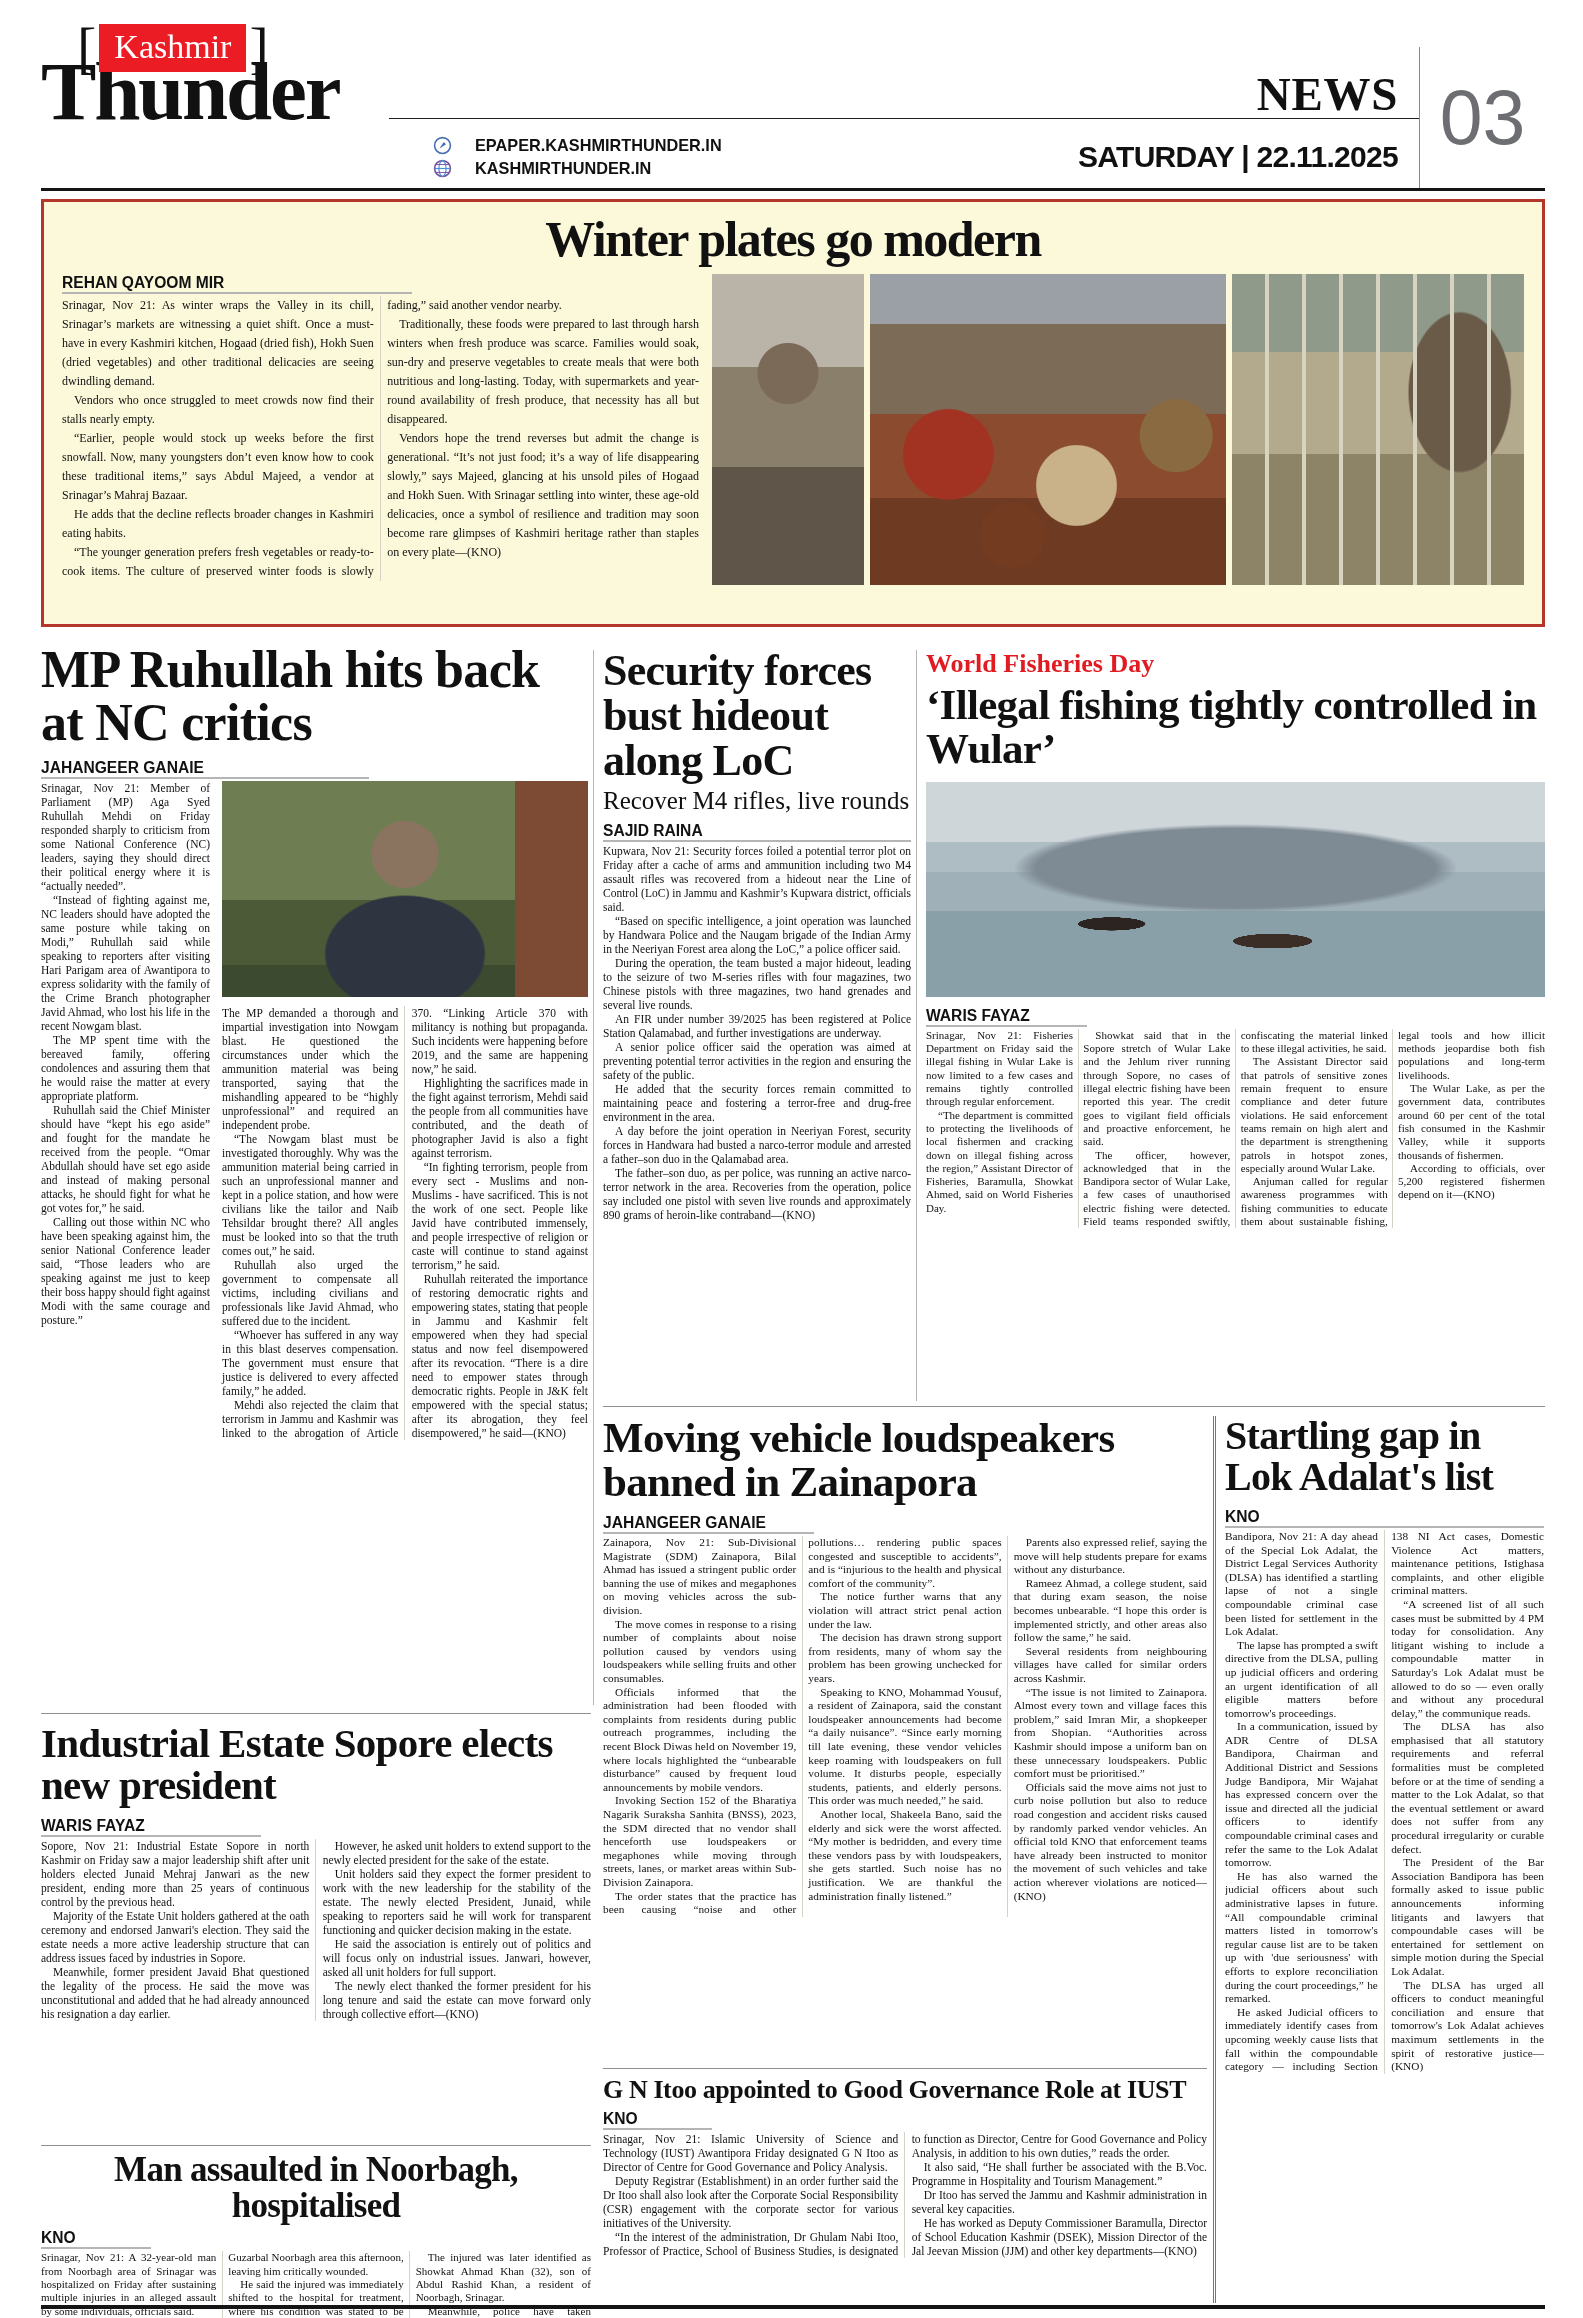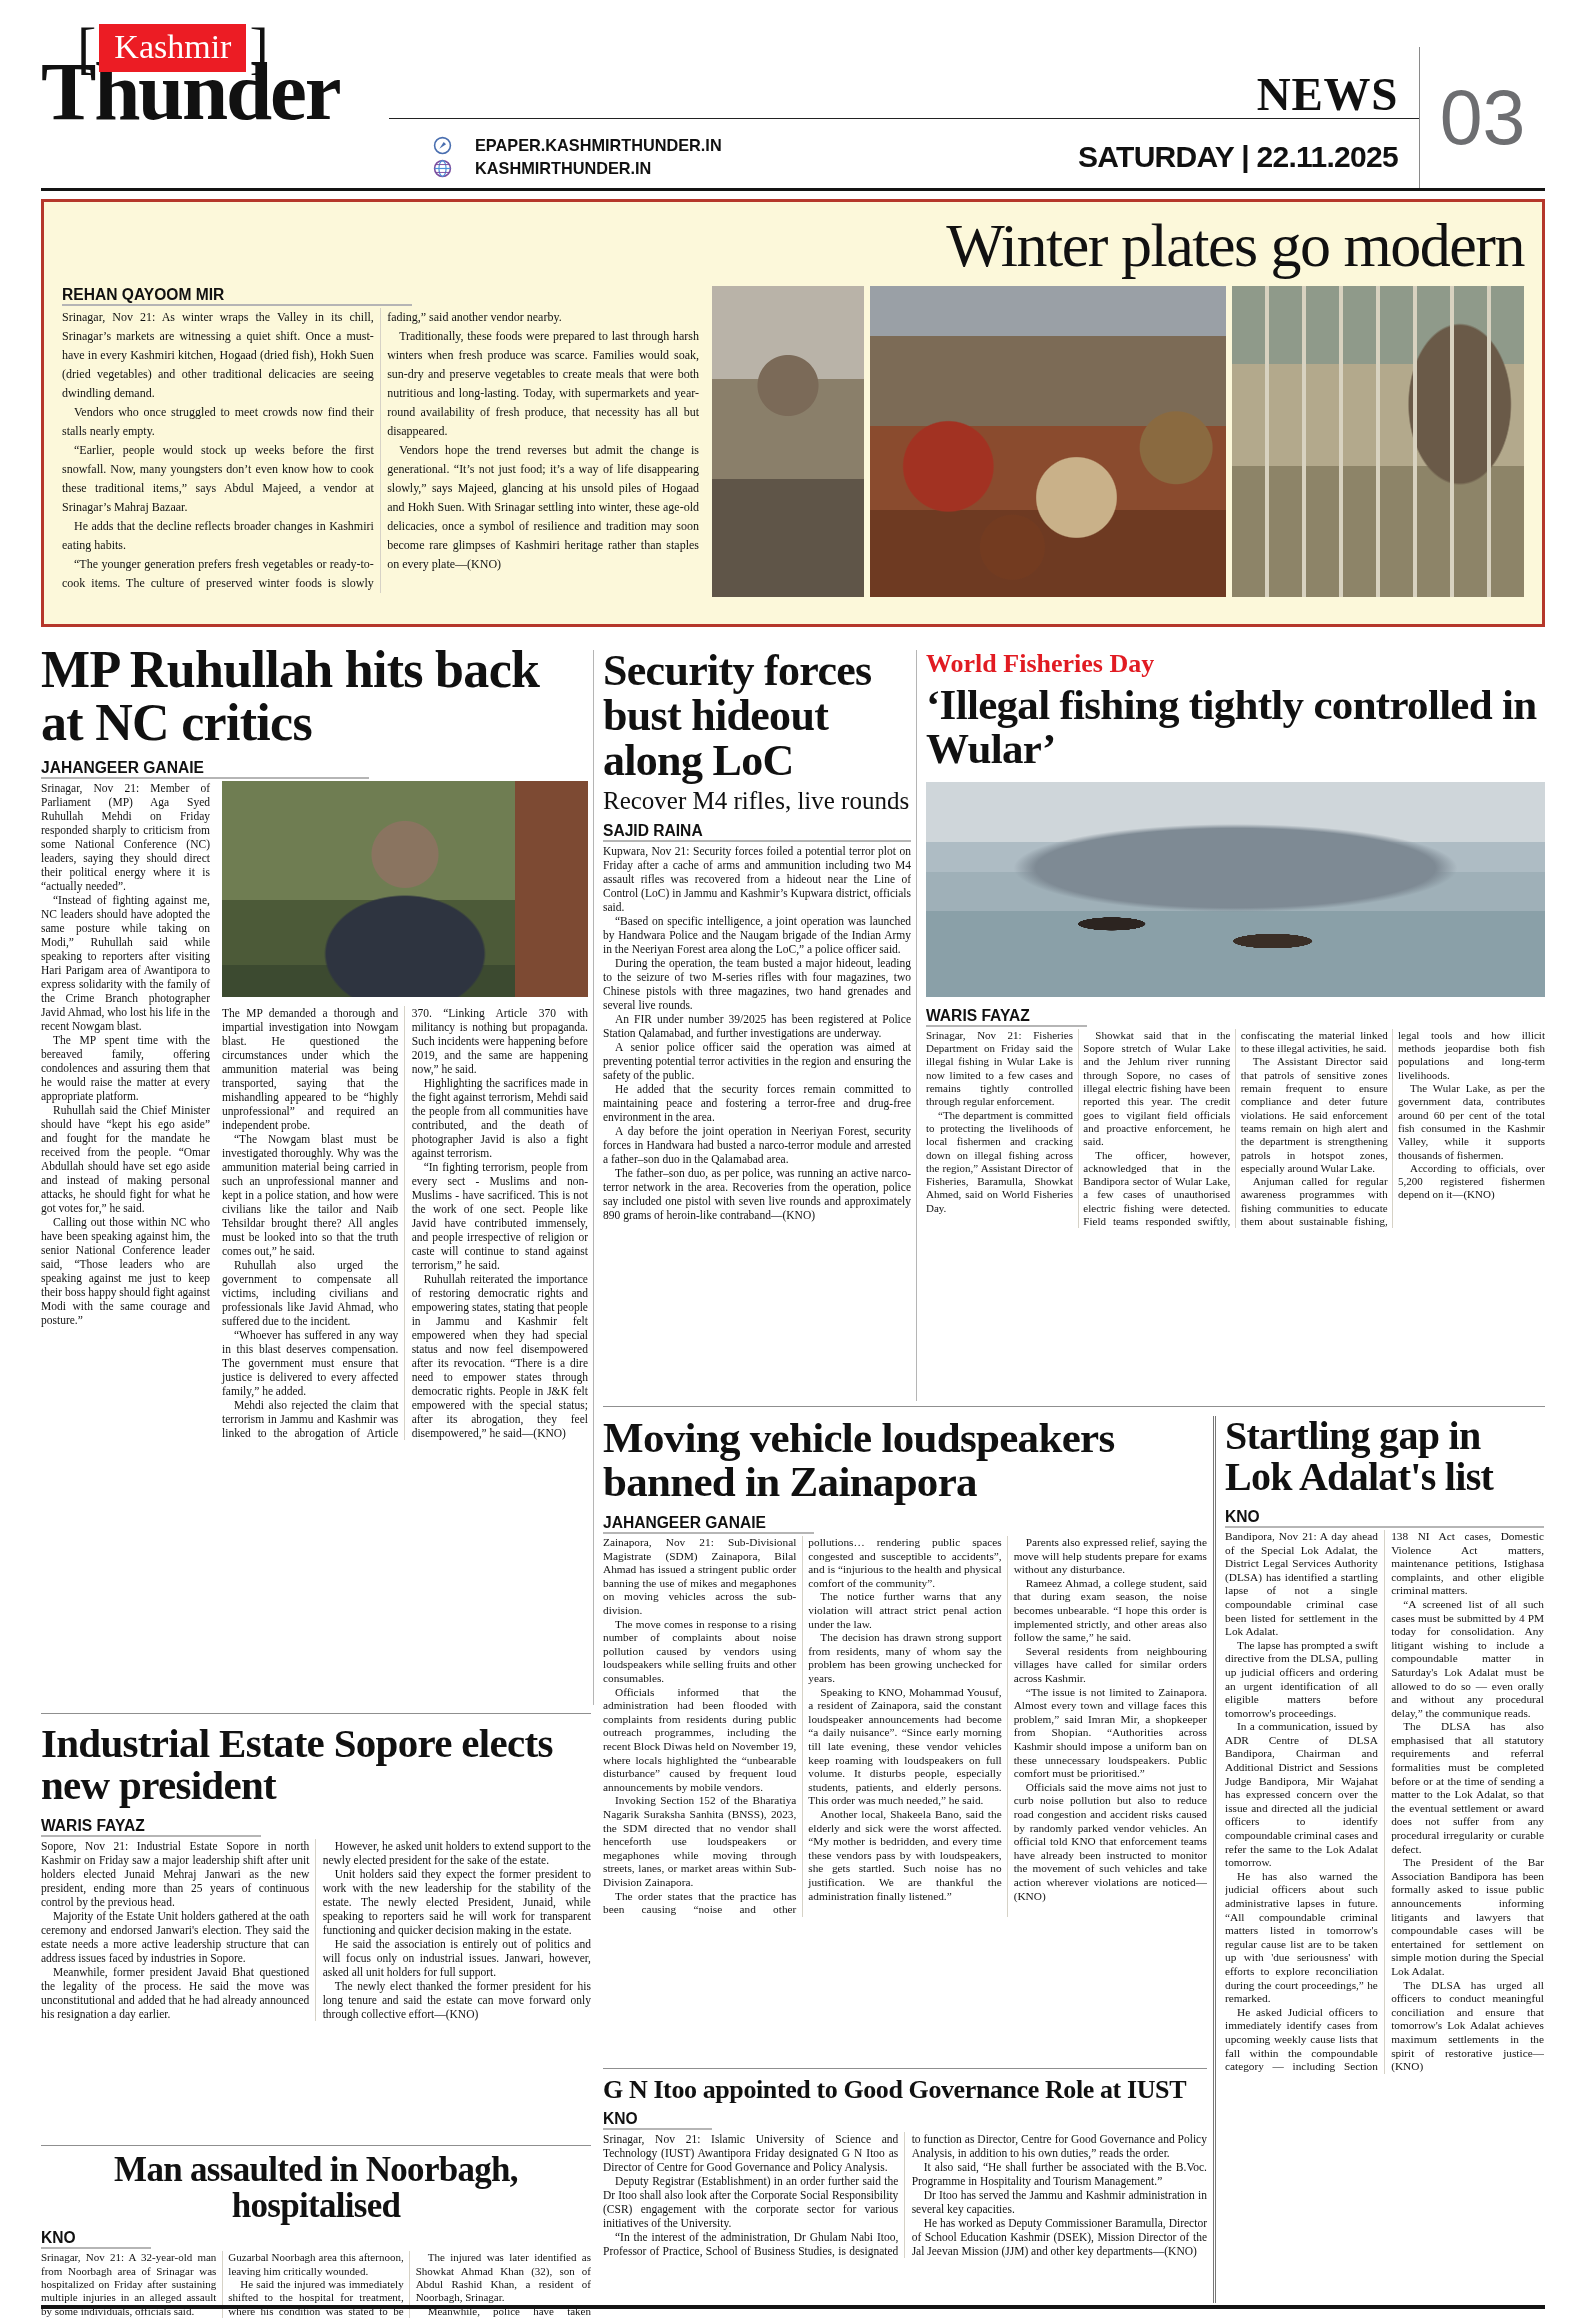--- a/index.html
+++ b/index.html
@@ -30,21 +30,21 @@
   .bodytext{font-size:11.5px;line-height:14px;text-align:justify;}
   .bodytext p{margin:0;text-indent:12px;}
   .bodytext p:first-child{text-indent:0;}
   .cols2{column-count:2;column-gap:13.3px;column-rule:0.7px solid #d6d2c6;}
   .cols3{column-count:3;column-gap:12px;column-rule:0.7px solid #d6d2c6;}
   .cols4{column-count:4;column-gap:10.4px;column-rule:0.7px solid #d6d2c6;}
   .photo{background-color:#8b8d85;}
   
   .top-story{position:absolute;left:41px;top:199px;width:1504px;height:428px;box-sizing:border-box;
              background:#fcf8da;border:3px solid #b5372b;padding:7.4px 18px;overflow:hidden;}
-  .ts-headline{text-align:right;font-size:62px;font-weight:400;letter-spacing:-1.5px;line-height:1.0;margin:4.4px 0 10.4px;}
+  .ts-headline{text-align:center;font-size:50px;font-weight:700;letter-spacing:-1.5px;line-height:1.0;margin:4.4px 0 10.4px;}
   .ts-body{display:flex;gap:13.3px;}
   .ts-text{width:637px;}
   .ts-photos{flex:1;display:flex;gap:6px;height:311px;}
   .ph-a{width:152px;height:100%;background-image:
         radial-gradient(circle 31px at 50% 32%,#7b6a58 97%,transparent),
         linear-gradient(180deg,#b9b3a8 0 30%,#8a7f6a 30% 62%,#5f5548 62%);}
   .ph-b{width:356px;height:100%;background-image:
         radial-gradient(circle 46px at 22% 58%,#a23222 97%,transparent),
         radial-gradient(circle 41px at 58% 68%,#c9b189 97%,transparent),
         radial-gradient(circle 37px at 86% 52%,#8a6a40 97%,transparent),

